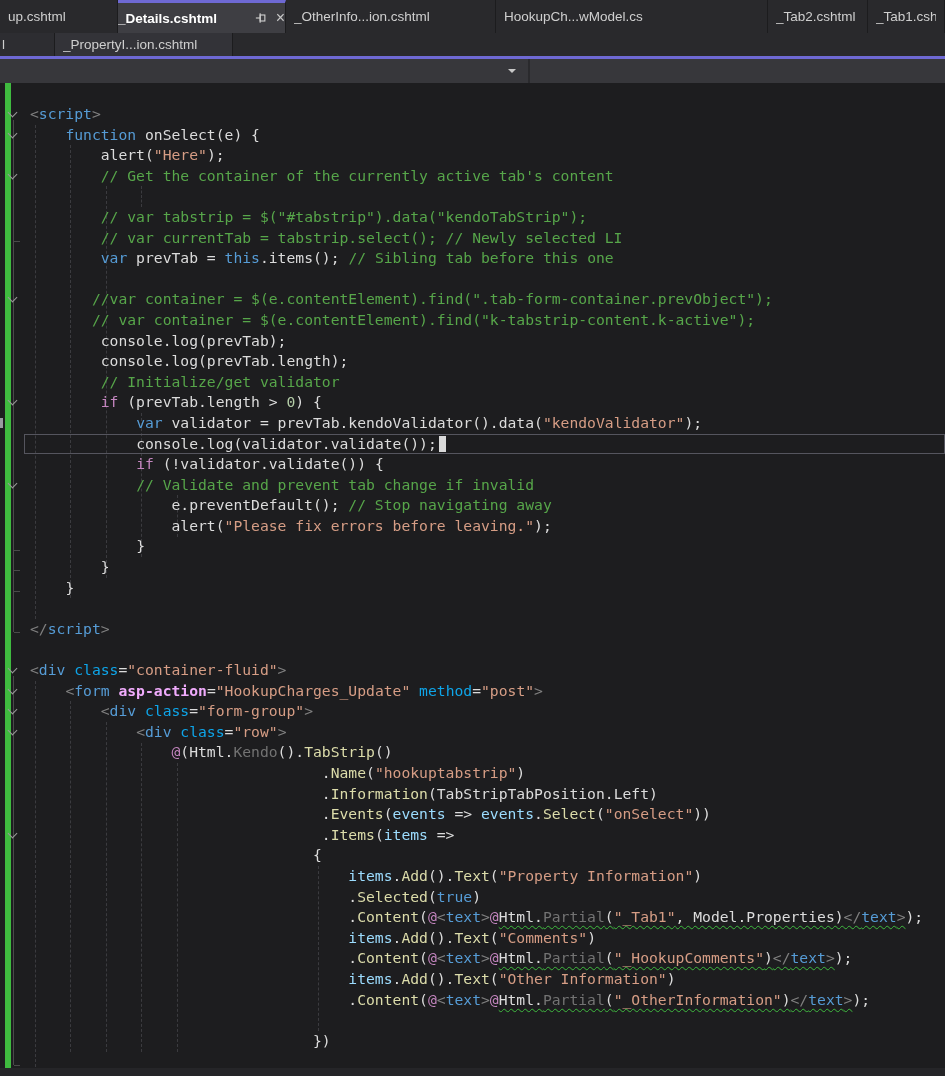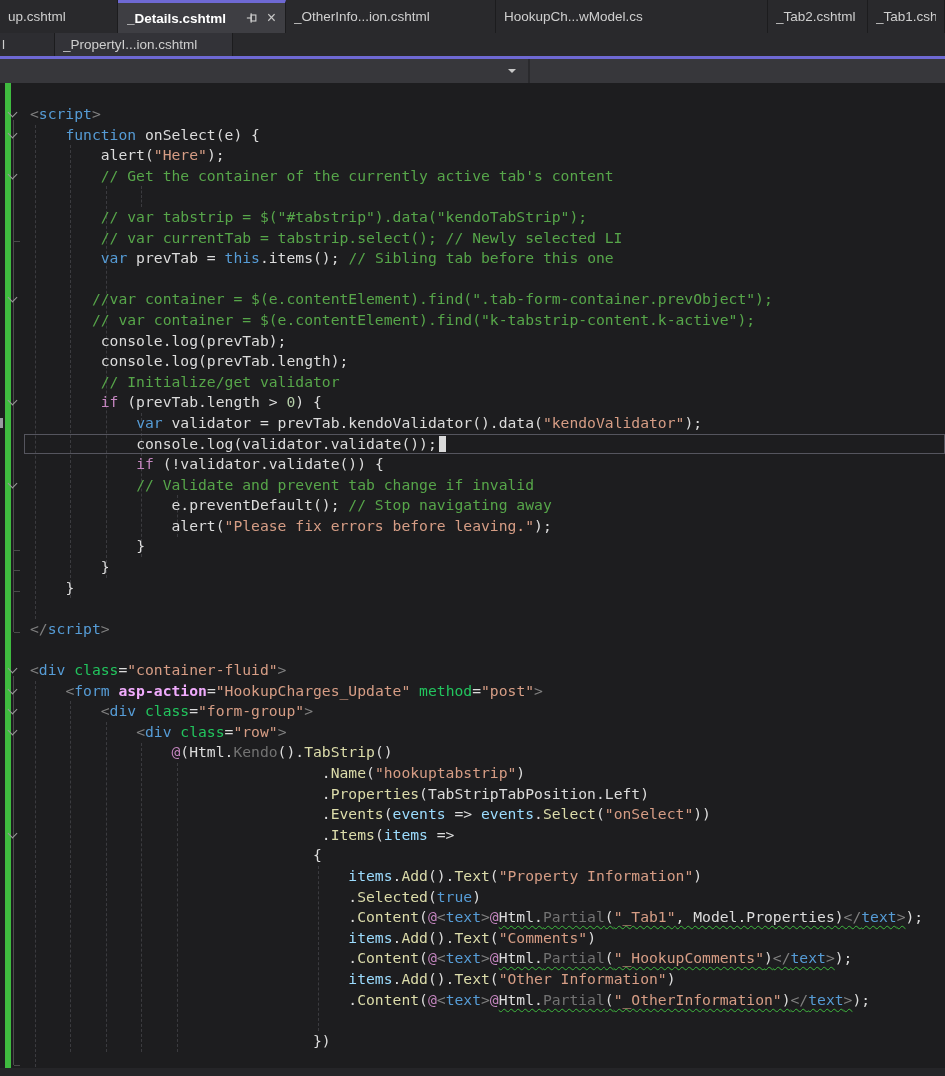--- a/index.html
+++ b/index.html
@@ -11,21 +11,21 @@
        font-family:"Liberation Sans",sans-serif;}
   
   #tabbar{position:absolute;left:0;top:0;width:945px;height:56px;background:var(--tabbar-bg);}
   .tabrow{display:flex;position:absolute;left:0;width:945px;}
   #row1{top:0;height:33px;}
   #row2{top:33px;height:23px;}
   .tab{box-sizing:border-box;height:100%;display:flex;align-items:center;
        padding:0 8px;border-right:1px solid #1C1C1E;font-size:13.5px;color:#CFCFCF;
        white-space:nowrap;overflow:hidden;flex:0 0 auto;cursor:default;}
   .tab.active{background:var(--active-tab-bg);border-top:3px solid var(--accent);
-       color:#FFFFFF;font-weight:bold;padding:0 9px;}
+       color:#FFFFFF;font-weight:bold;padding:0 0;}
   .tab.row2tab{background:#333338;}
   .tab.partial{background:#2D2D31;padding:0 2px;}
   .tab .lbl{overflow:hidden;text-overflow:clip;}
   .tab .pin{margin-left:auto;display:flex;align-items:center;}
   .tab .close{margin-left:9px;color:#C8C8C8;font-size:16px;font-weight:normal;line-height:12px;}
   #accentline{position:absolute;left:0;top:56px;width:945px;height:3px;background:var(--accent);}
   
   #navbar{position:absolute;left:0;top:59px;width:945px;height:24px;background:#37373B;display:flex;}
   .navcell{box-sizing:border-box;height:100%;display:flex;align-items:center;justify-content:flex-end;}
   #navcell-types{width:530px;border-right:2px solid #2A2A2D;padding-right:12px;}
@@ -42,21 +42,21 @@
   .chev{position:absolute;left:9px;width:6px;height:6px;
         border-right:1.4px solid #9A9A9A;border-bottom:1.4px solid #9A9A9A;transform:rotate(45deg);}
   #code{position:absolute;left:0;top:21px;width:945px;
         font-family:"DejaVu Sans Mono",monospace;font-size:14.7px;}
   .line{height:20.6px;line-height:20.6px;white-space:pre;padding-left:30px;position:relative;color:#DCDCDC;}
   .curbox{position:absolute;left:24px;right:0;top:0;bottom:0;border:1px solid #55555E;pointer-events:none;}
   .cursor{position:absolute;width:7px;height:16px;top:2px;background:#DADADA;}
   
   .tok.t{color:#DCDCDC}.tok.k{color:#569CD6}.tok.ctl{color:#C586C0}.tok.s{color:#D69D85}
   .tok.c{color:#57A64A}.tok.m{color:#DCDCAA}.tok.ty{color:#737373}.tok.pa{color:#9CDCFE}
-  .tok.p{color:#808080}.tok.n{color:#B5CEA8}.tok.at{color:#22c55e}
+  .tok.p{color:#808080}.tok.n{color:#B5CEA8}.tok.at{color:#0ea5e9}
   .tok.th{color:#f0abfc;font-weight:bold}
   .tok.u{text-decoration-line:underline;text-decoration-style:wavy;
          text-decoration-color:var(--squiggle);text-decoration-thickness:1px;text-underline-offset:3px;}
   #hscroll{position:absolute;left:0;top:1068px;width:945px;height:8px;background:#252528;}
 </style>
 </head>
 <body>
 
 <div id="tabbar">
   <div id="row1" class="tabrow">
@@ -172,21 +172,21 @@
       <div class="line"><span>    </span><span class="tok t">}</span></div>
       <div class="line"><span></span></div>
       <div class="line"><span></span><span class="tok p">&lt;/</span><span class="tok k">script</span><span class="tok p">&gt;</span></div>
       <div class="line"><span></span></div>
       <div class="line"><span></span><span class="tok p">&lt;</span><span class="tok k">div</span><span class="tok t"> </span><span class="tok at">class</span><span class="tok t">=</span><span class="tok s">"container-fluid"</span><span class="tok p">&gt;</span></div>
       <div class="line"><span>    </span><span class="tok p">&lt;</span><span class="tok k">form</span><span class="tok t"> </span><span class="tok th">asp-action</span><span class="tok t">=</span><span class="tok s">"HookupCharges_Update"</span><span class="tok t"> </span><span class="tok at">method</span><span class="tok t">=</span><span class="tok s">"post"</span><span class="tok p">&gt;</span></div>
       <div class="line"><span>        </span><span class="tok p">&lt;</span><span class="tok k">div</span><span class="tok t"> </span><span class="tok at">class</span><span class="tok t">=</span><span class="tok s">"form-group"</span><span class="tok p">&gt;</span></div>
       <div class="line"><span>            </span><span class="tok p">&lt;</span><span class="tok k">div</span><span class="tok t"> </span><span class="tok at">class</span><span class="tok t">=</span><span class="tok s">"row"</span><span class="tok p">&gt;</span></div>
       <div class="line"><span>                </span><span class="tok ctl">@</span><span class="tok t">(Html.</span><span class="tok ty">Kendo</span><span class="tok t">().</span><span class="tok m">TabStrip</span><span class="tok t">()</span></div>
       <div class="line"><span>                                 </span><span class="tok t">.</span><span class="tok m">Name</span><span class="tok t">(</span><span class="tok s">"hookuptabstrip"</span><span class="tok t">)</span></div>
-      <div class="line"><span>                                 </span><span class="tok t">.</span><span class="tok m">Properties</span><span class="tok t">(TabStripTabPosition.Left)</span></div>
+      <div class="line"><span>                                 </span><span class="tok t">.</span><span class="tok m">Information</span><span class="tok t">(TabStripTabPosition.Left)</span></div>
       <div class="line"><span>                                 </span><span class="tok t">.</span><span class="tok m">Events</span><span class="tok t">(</span><span class="tok pa">events</span><span class="tok t"> =&gt; </span><span class="tok pa">events</span><span class="tok t">.</span><span class="tok m">Select</span><span class="tok t">(</span><span class="tok s">"onSelect"</span><span class="tok t">))</span></div>
       <div class="line"><span>                                 </span><span class="tok t">.</span><span class="tok m">Items</span><span class="tok t">(</span><span class="tok pa">items</span><span class="tok t"> =&gt;</span></div>
       <div class="line"><span>                                </span><span class="tok t">{</span></div>
       <div class="line"><span>                                    </span><span class="tok pa">items</span><span class="tok t">.</span><span class="tok m">Add</span><span class="tok t">().</span><span class="tok m">Text</span><span class="tok t">(</span><span class="tok s">"Property Information"</span><span class="tok t">)</span></div>
       <div class="line"><span>                                    </span><span class="tok t">.</span><span class="tok m">Selected</span><span class="tok t">(</span><span class="tok k">true</span><span class="tok t">)</span></div>
       <div class="line"><span>                                    </span><span class="tok t">.</span><span class="tok m">Content</span><span class="tok t">(</span><span class="tok ctl">@</span><span class="tok p">&lt;</span><span class="tok k">text</span><span class="tok p">&gt;</span><span class="tok ctl">@</span><span class="tok t u">Html.</span><span class="tok ty u">Partial</span><span class="tok t u">(</span><span class="tok s u">"_Tab1"</span><span class="tok t u">, Model.Properties)</span><span class="tok p u">&lt;/</span><span class="tok k u">text</span><span class="tok p u">&gt;</span><span class="tok t">);</span></div>
       <div class="line"><span>                                    </span><span class="tok pa">items</span><span class="tok t">.</span><span class="tok m">Add</span><span class="tok t">().</span><span class="tok m">Text</span><span class="tok t">(</span><span class="tok s">"Comments"</span><span class="tok t">)</span></div>
       <div class="line"><span>                                    </span><span class="tok t">.</span><span class="tok m">Content</span><span class="tok t">(</span><span class="tok ctl">@</span><span class="tok p">&lt;</span><span class="tok k">text</span><span class="tok p">&gt;</span><span class="tok ctl">@</span><span class="tok t u">Html.</span><span class="tok ty u">Partial</span><span class="tok t u">(</span><span class="tok s u">"_HookupComments"</span><span class="tok t u">)</span><span class="tok p u">&lt;/</span><span class="tok k u">text</span><span class="tok p u">&gt;</span><span class="tok t">);</span></div>
       <div class="line"><span>                                    </span><span class="tok pa">items</span><span class="tok t">.</span><span class="tok m">Add</span><span class="tok t">().</span><span class="tok m">Text</span><span class="tok t">(</span><span class="tok s">"Other Information"</span><span class="tok t">)</span></div>
       <div class="line"><span>                                    </span><span class="tok t">.</span><span class="tok m">Content</span><span class="tok t">(</span><span class="tok ctl">@</span><span class="tok p">&lt;</span><span class="tok k">text</span><span class="tok p">&gt;</span><span class="tok ctl">@</span><span class="tok t u">Html.</span><span class="tok ty u">Partial</span><span class="tok t u">(</span><span class="tok s u">"_OtherInformation"</span><span class="tok t u">)</span><span class="tok p u">&lt;/</span><span class="tok k u">text</span><span class="tok p u">&gt;</span><span class="tok t">);</span></div>

